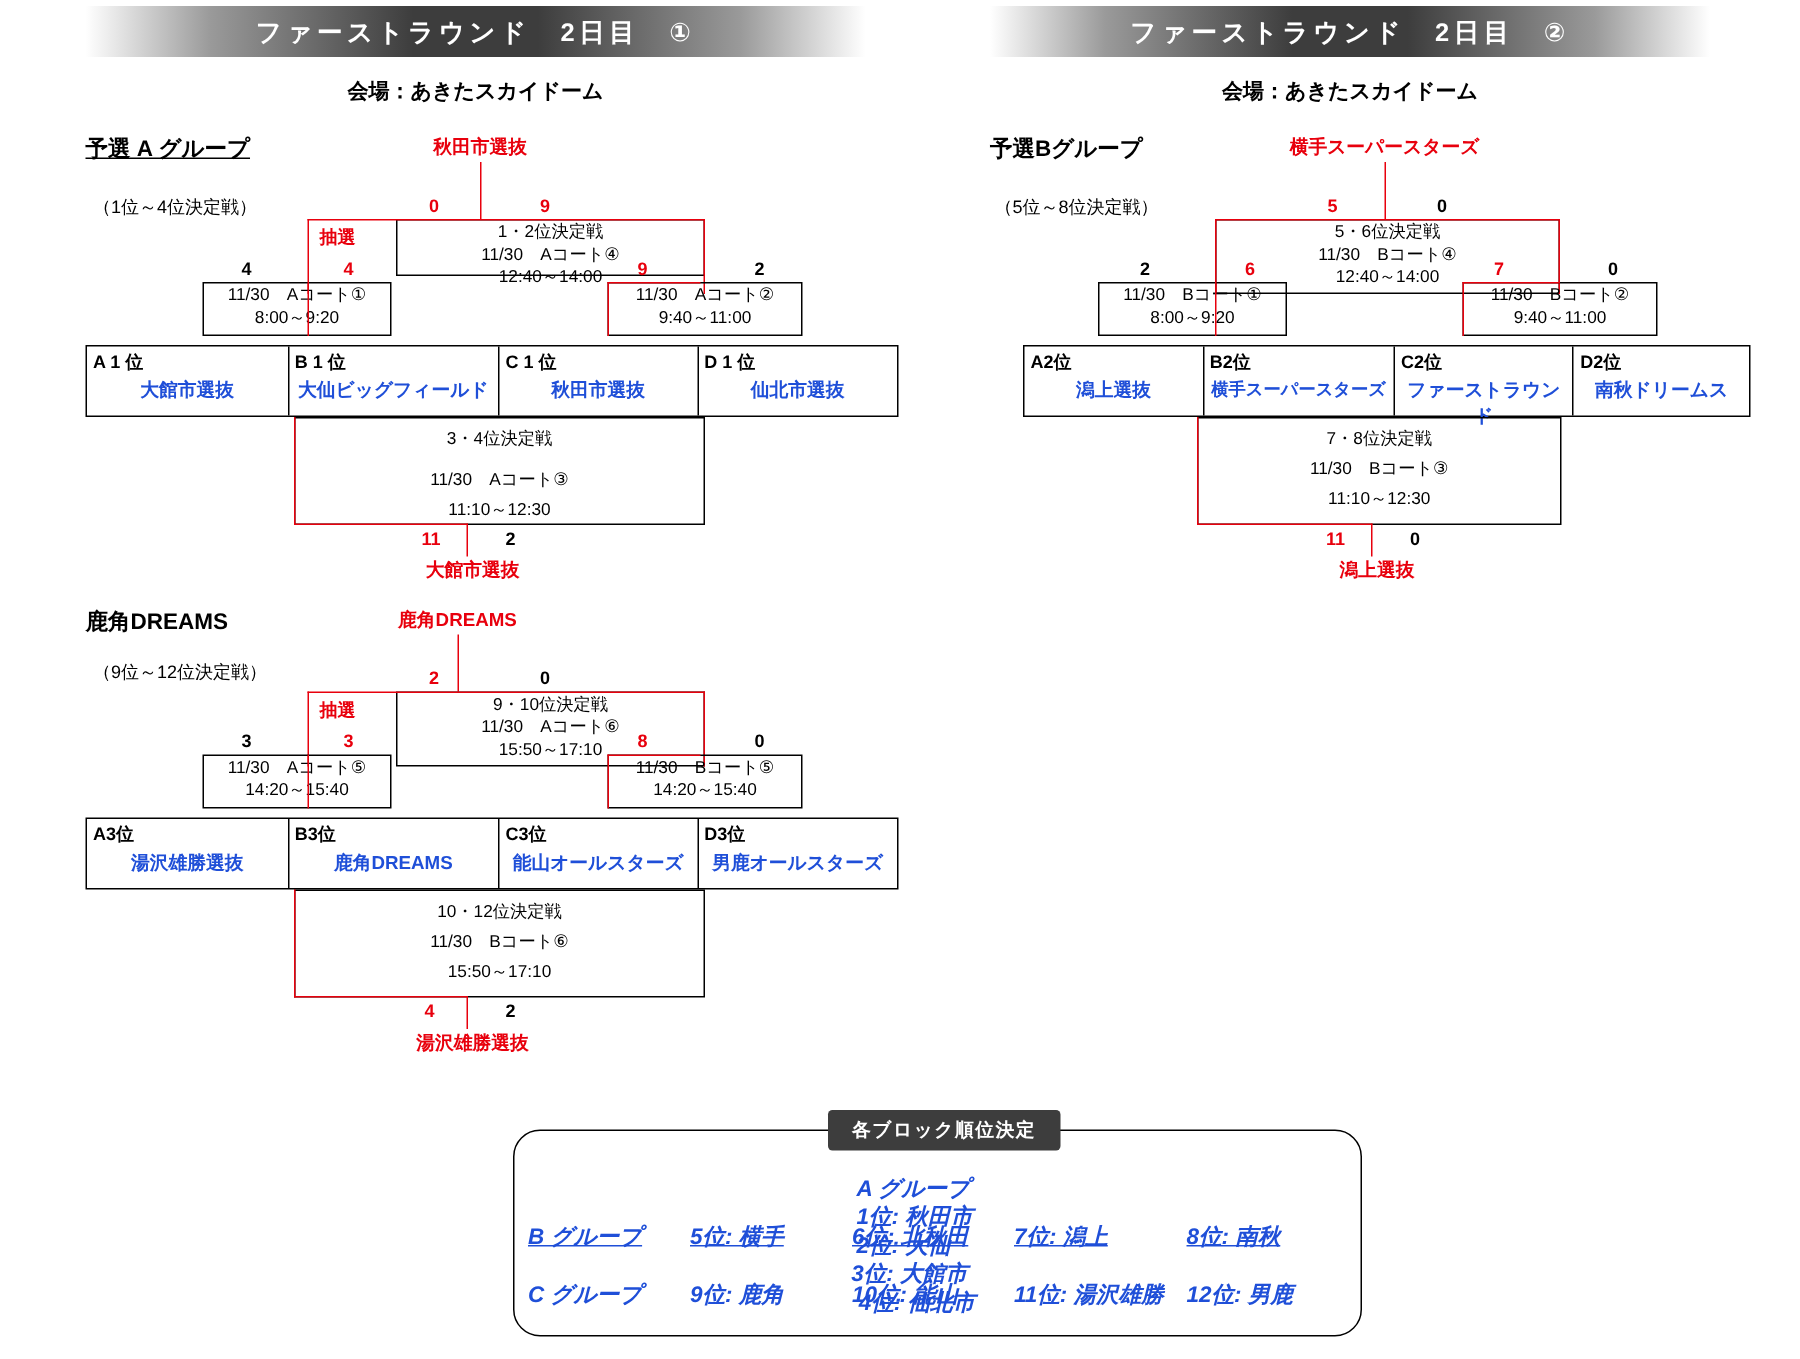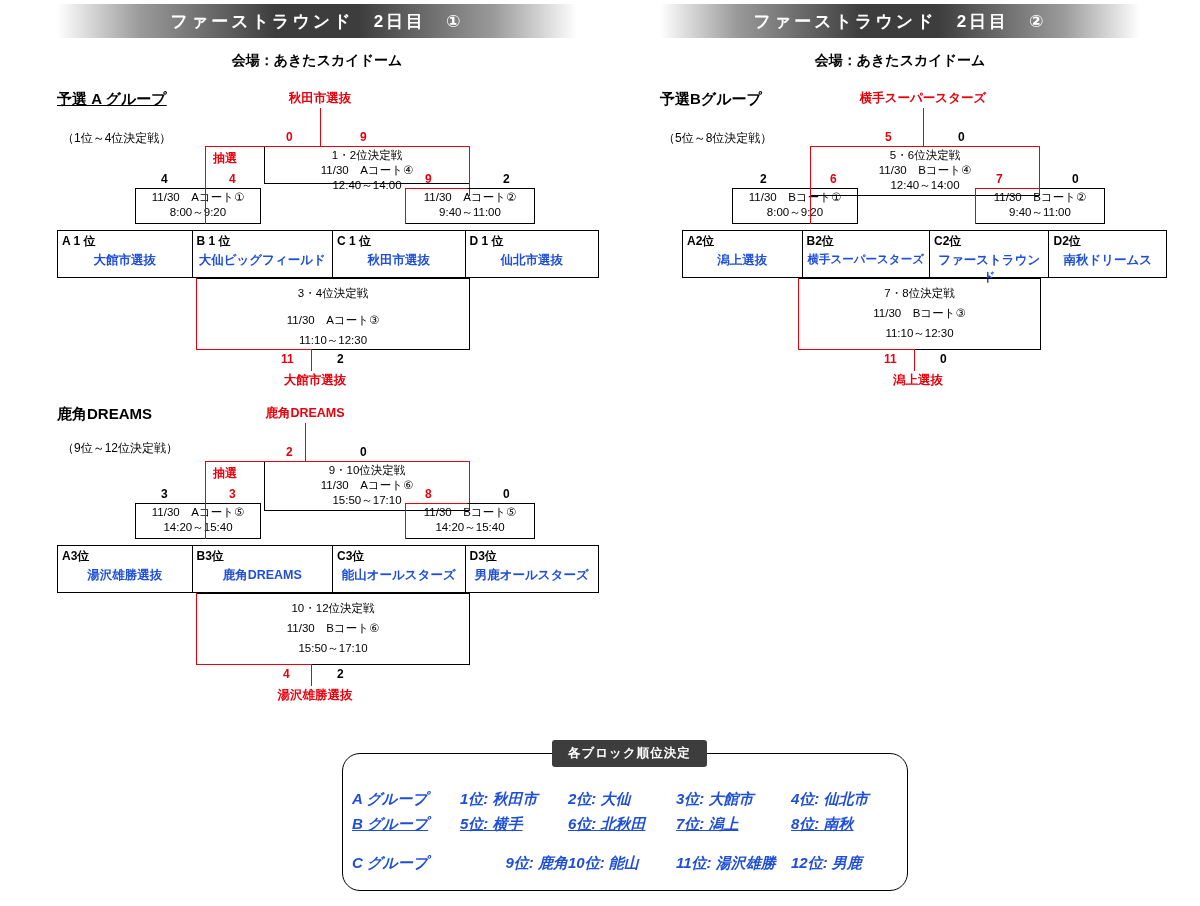--- a/index.html
+++ b/index.html
@@ -344,34 +344,34 @@
 <div class="abs bold red cen" style="left:838px;top:372px;width:160px;font-size:12.5px;">
   <span>潟上選抜</span>
 </div>
 
 <div class="panel" style="left:342px;top:753px;width:566px;height:138px;"></div>
 <div class="panel-title" style="left:552px;top:740px;">
   <span>各ブロック順位決定</span>
 </div>
 
 <div class="abs" style="left:352px;top:783px;width:546px;">
-  <div class="standrow" style="display:flex;height:32px;align-items:center;">
+  <div class="standrow" style="display:flex;height:32px;align-items:center;flex-direction:column;">
     <span style="width:108px;">A グループ</span>
     <span style="width:108px;">1位: 秋田市</span>
     <span style="width:108px;">2位: 大仙</span>
     <span style="width:115px;">3位: 大館市</span>
     <span style="width:105px;">4位: 仙北市</span>
   </div>
   <div class="standrow" style="display:flex;height:32px;align-items:flex-start;text-decoration:underline;">
     <span style="width:108px;">B グループ</span>
     <span style="width:108px;">5位: 横手</span>
     <span style="width:108px;">6位: 北秋田</span>
     <span style="width:115px;">7位: 潟上</span>
     <span style="width:105px;">8位: 南秋</span>
   </div>
   <div class="standrow" style="display:flex;height:32px;align-items:center;">
     <span style="width:108px;">C グループ</span>
-    <span style="width:108px;text-align:right;">9位: 鹿角</span>
+    <span style="width:108px;">9位: 鹿角</span>
     <span style="width:108px;">10位: 能山</span>
     <span style="width:115px;">11位: 湯沢雄勝</span>
     <span style="width:105px;">12位: 男鹿</span>
   </div>
 </div>
 
 </body></html>

